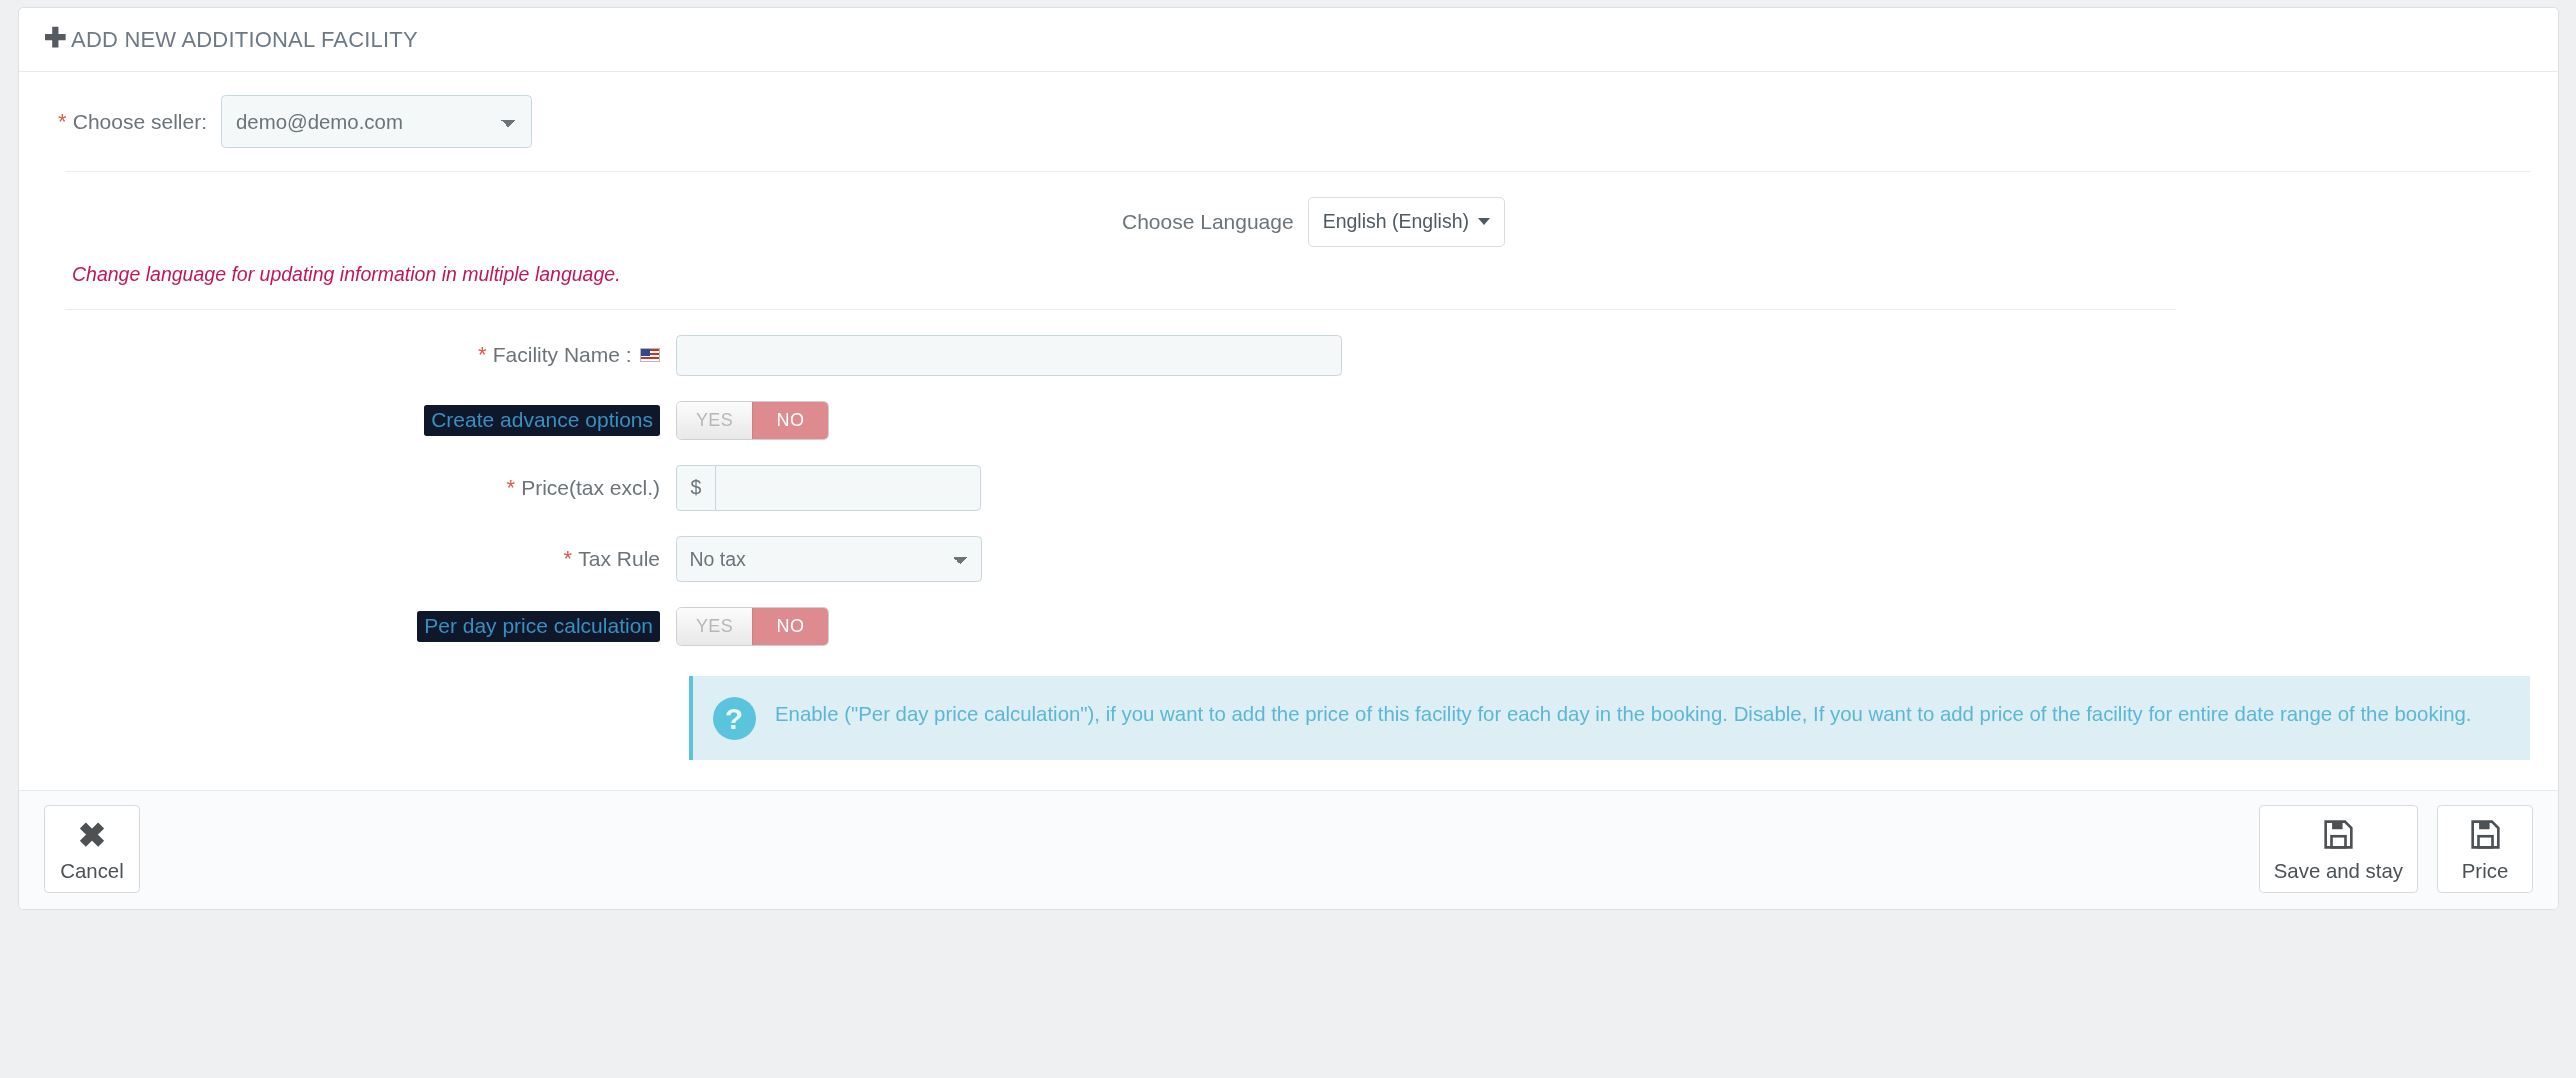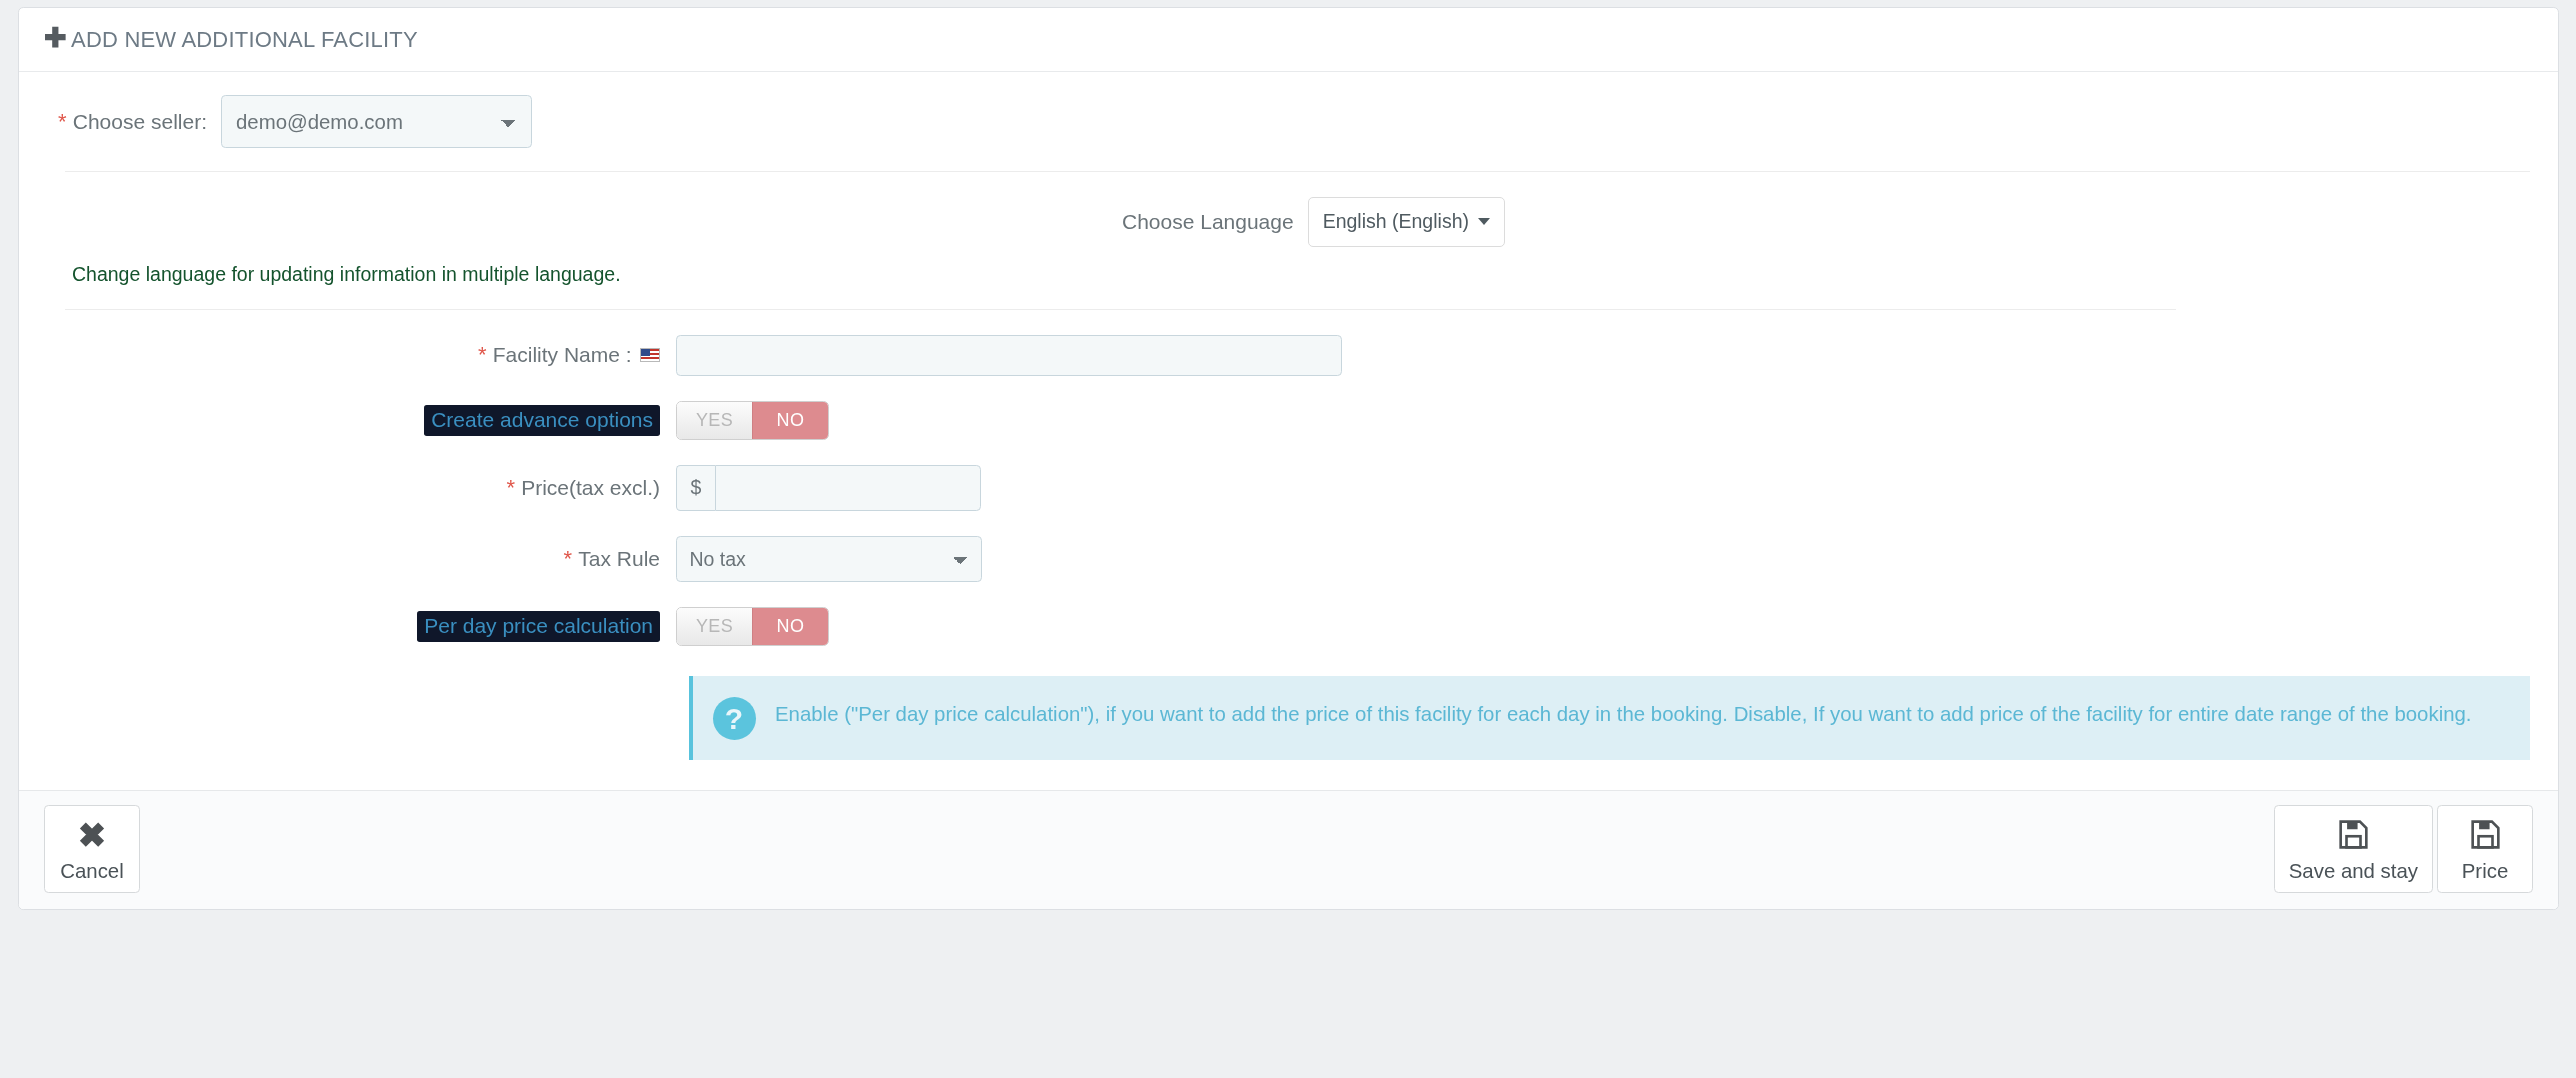--- a/index.html
+++ b/index.html
@@ -109,21 +109,22 @@
   .caret {
     display: inline-block;
     margin-left: 9px;
     width: 0; height: 0;
     border-left: 6.2px solid transparent;
     border-right: 6.2px solid transparent;
     border-top: 7px solid #4f5a60;
   }
   .lang-hint {
     font-size: 19.5px;
-    color: #14532d;
+    font-style: italic;
+    color: #be185d;
     padding: 16px 16px 23px 53px;
   }
 
   
   .frow {
     display: flex;
     align-items: center;
     margin-top: 25px;
   }
   .frow .fl {
@@ -297,21 +298,21 @@
     background: #fff;
     padding: 10.6px 14px 9px 14px;
     display: flex;
     flex-direction: column;
     align-items: center;
     cursor: pointer;
     font-family: "Liberation Sans", sans-serif;
   }
   .fbtn .ic { height: 37px; display:flex; align-items:center; justify-content:center; }
   .fbtn .tx { font-size: 20.4px; color: #4a5257; margin-top: 7px; white-space: nowrap; }
-  .foot-right { display: flex; gap: 4px; }
+  .foot-right { display: flex; gap: 19px; }
   .xglyph { font-size: 34px; line-height: 1; color: #4d5154; font-weight: 700; }
 </style>
 </head>
 <body>
 
 <div class="panel">
 
   <div class="panel-head">
     <span class="plus">✚</span>
     <span class="title">ADD NEW ADDITIONAL FACILITY</span>

